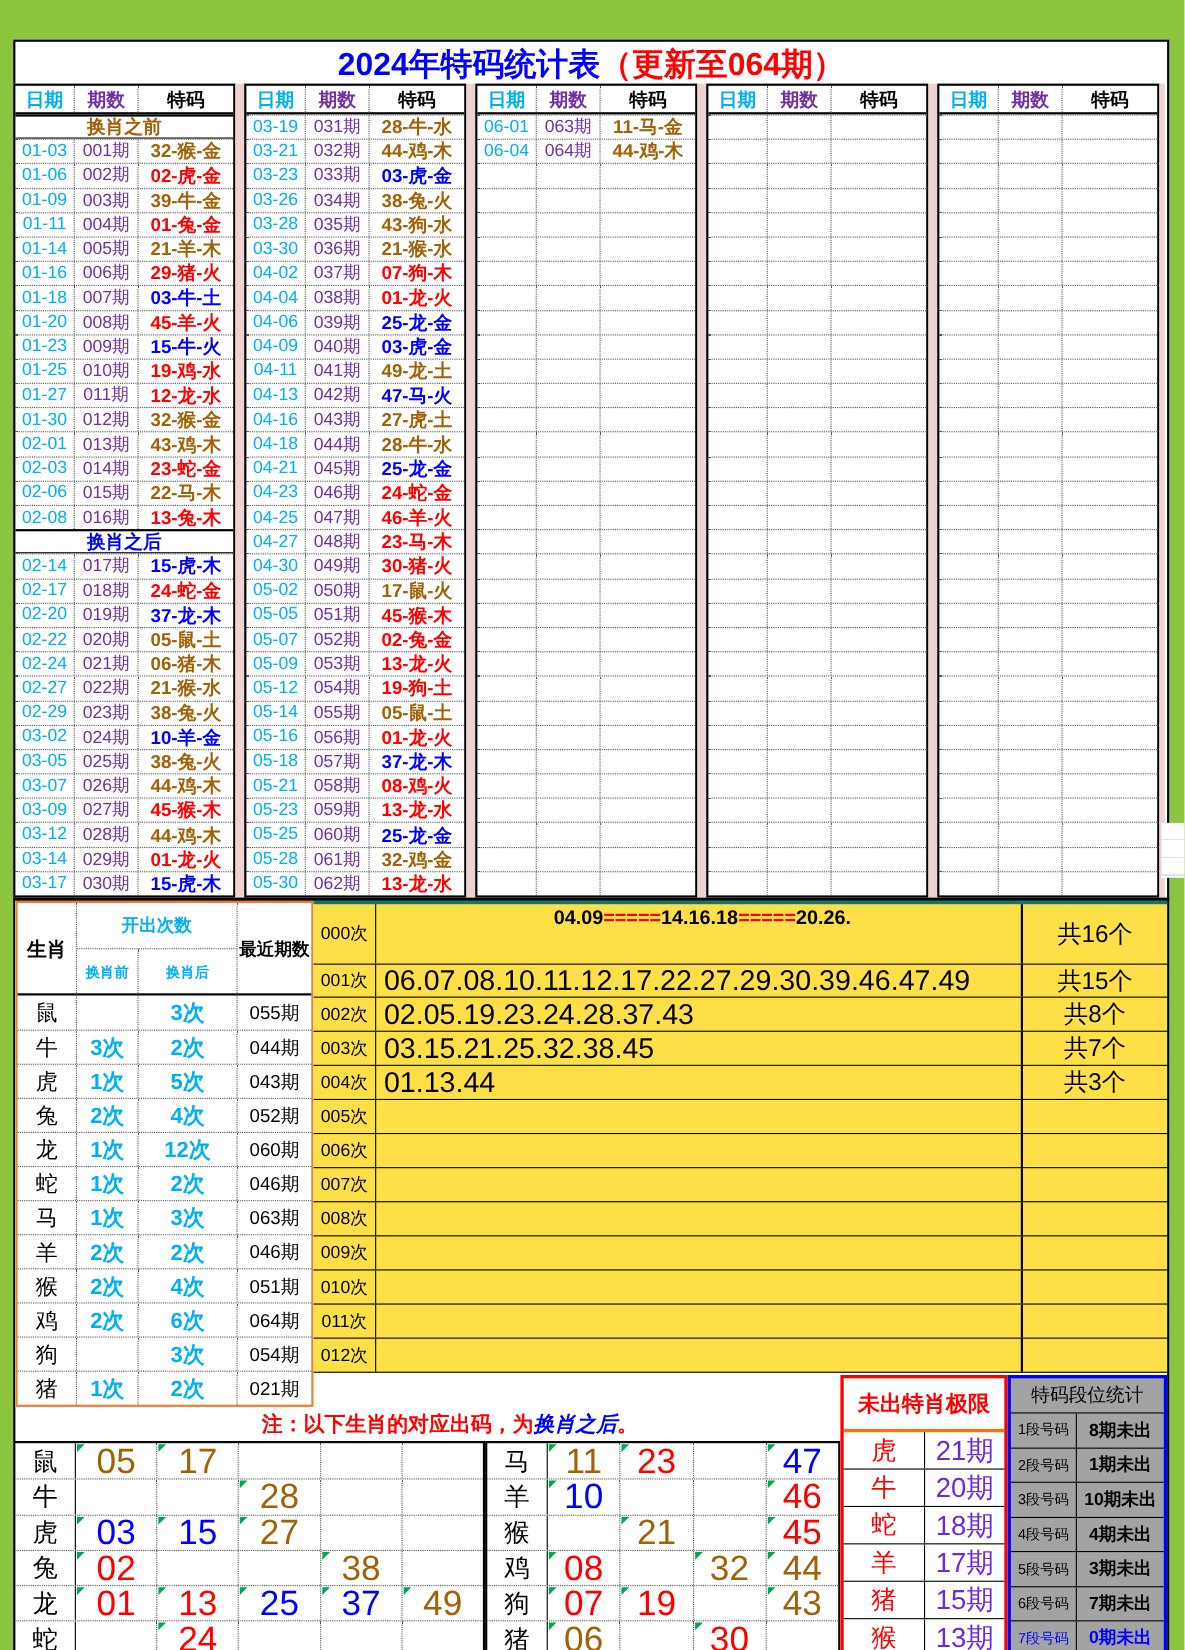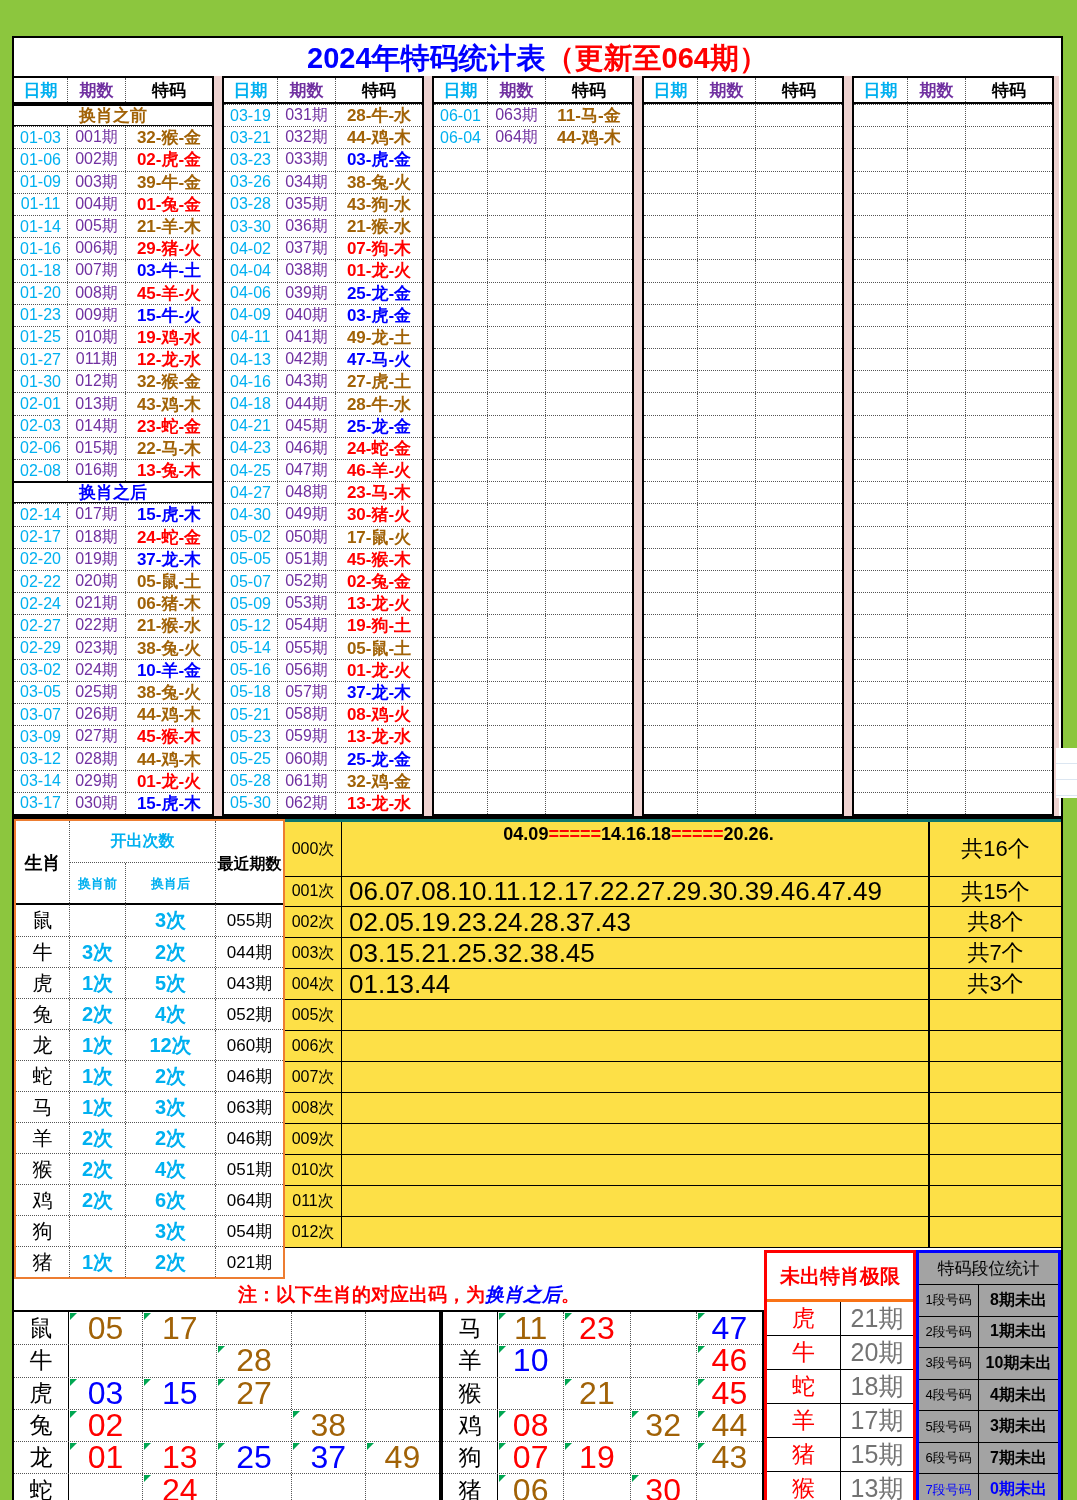--- a/index.html
+++ b/index.html
@@ -64,21 +64,21 @@
 .b-z{flex:0 0 55px;border-right:1px solid #000;display:flex;align-items:center;justify-content:center;font-size:23px}
 .b-c{position:relative;flex:1;border-right:1px dotted #555;display:flex;align-items:center;justify-content:center;font-size:32px}
 .b-c:last-child{border-right:none}
 .tri{position:absolute;left:1px;top:1px;width:0;height:0;border-top:7px solid #00a651;border-right:7px solid transparent}
 
 #redbox{position:absolute;left:750px;top:1212px;width:152px;height:258px;border:3px solid #ff0000;background:#fff;display:flex;flex-direction:column}
 #redbox .bhdr{height:58px;display:flex;align-items:center;justify-content:center;font-size:20px;font-weight:bold;color:#ff0000;border-bottom:3px solid #f97316}
 .r-row{display:flex;flex:1;border-top:1px solid #000}
 .r-row:nth-child(2){border-top:none}
 .r-z{flex:0 0 74px;border-right:1px solid #000;display:flex;align-items:center;justify-content:center;font-size:23px;color:#ff0000}
-.r-q{flex:1;display:flex;align-items:center;justify-content:center;font-size:25px;color:#737373}
+.r-q{flex:1;display:flex;align-items:center;justify-content:center;font-size:25px;color:#6d28d9}
 
 #bluebox{position:absolute;left:902px;top:1212px;width:145px;height:258px;border:3px solid #0000ff;background:#a3a3a3;display:flex;flex-direction:column}
 #bluebox .bhdr{height:32px;display:flex;align-items:center;justify-content:center;font-size:17px;border-bottom:1px solid #000}
 .sg-row{display:flex;flex:1;border-top:1px solid #000}
 .sg-row:nth-child(2){border-top:none}
 .sg-l{flex:0 0 60px;border-right:1px solid #000;display:flex;align-items:center;justify-content:center;font-size:13px}
 .sg-v{flex:1;display:flex;align-items:center;justify-content:center;font-size:16px;font-weight:bold}
 
 .notch{position:absolute;left:1056px;top:748px;width:21px;height:50px;background:repeating-linear-gradient(#ffffff 0 15px,#dce6f1 15px 16px)}
 </style>

